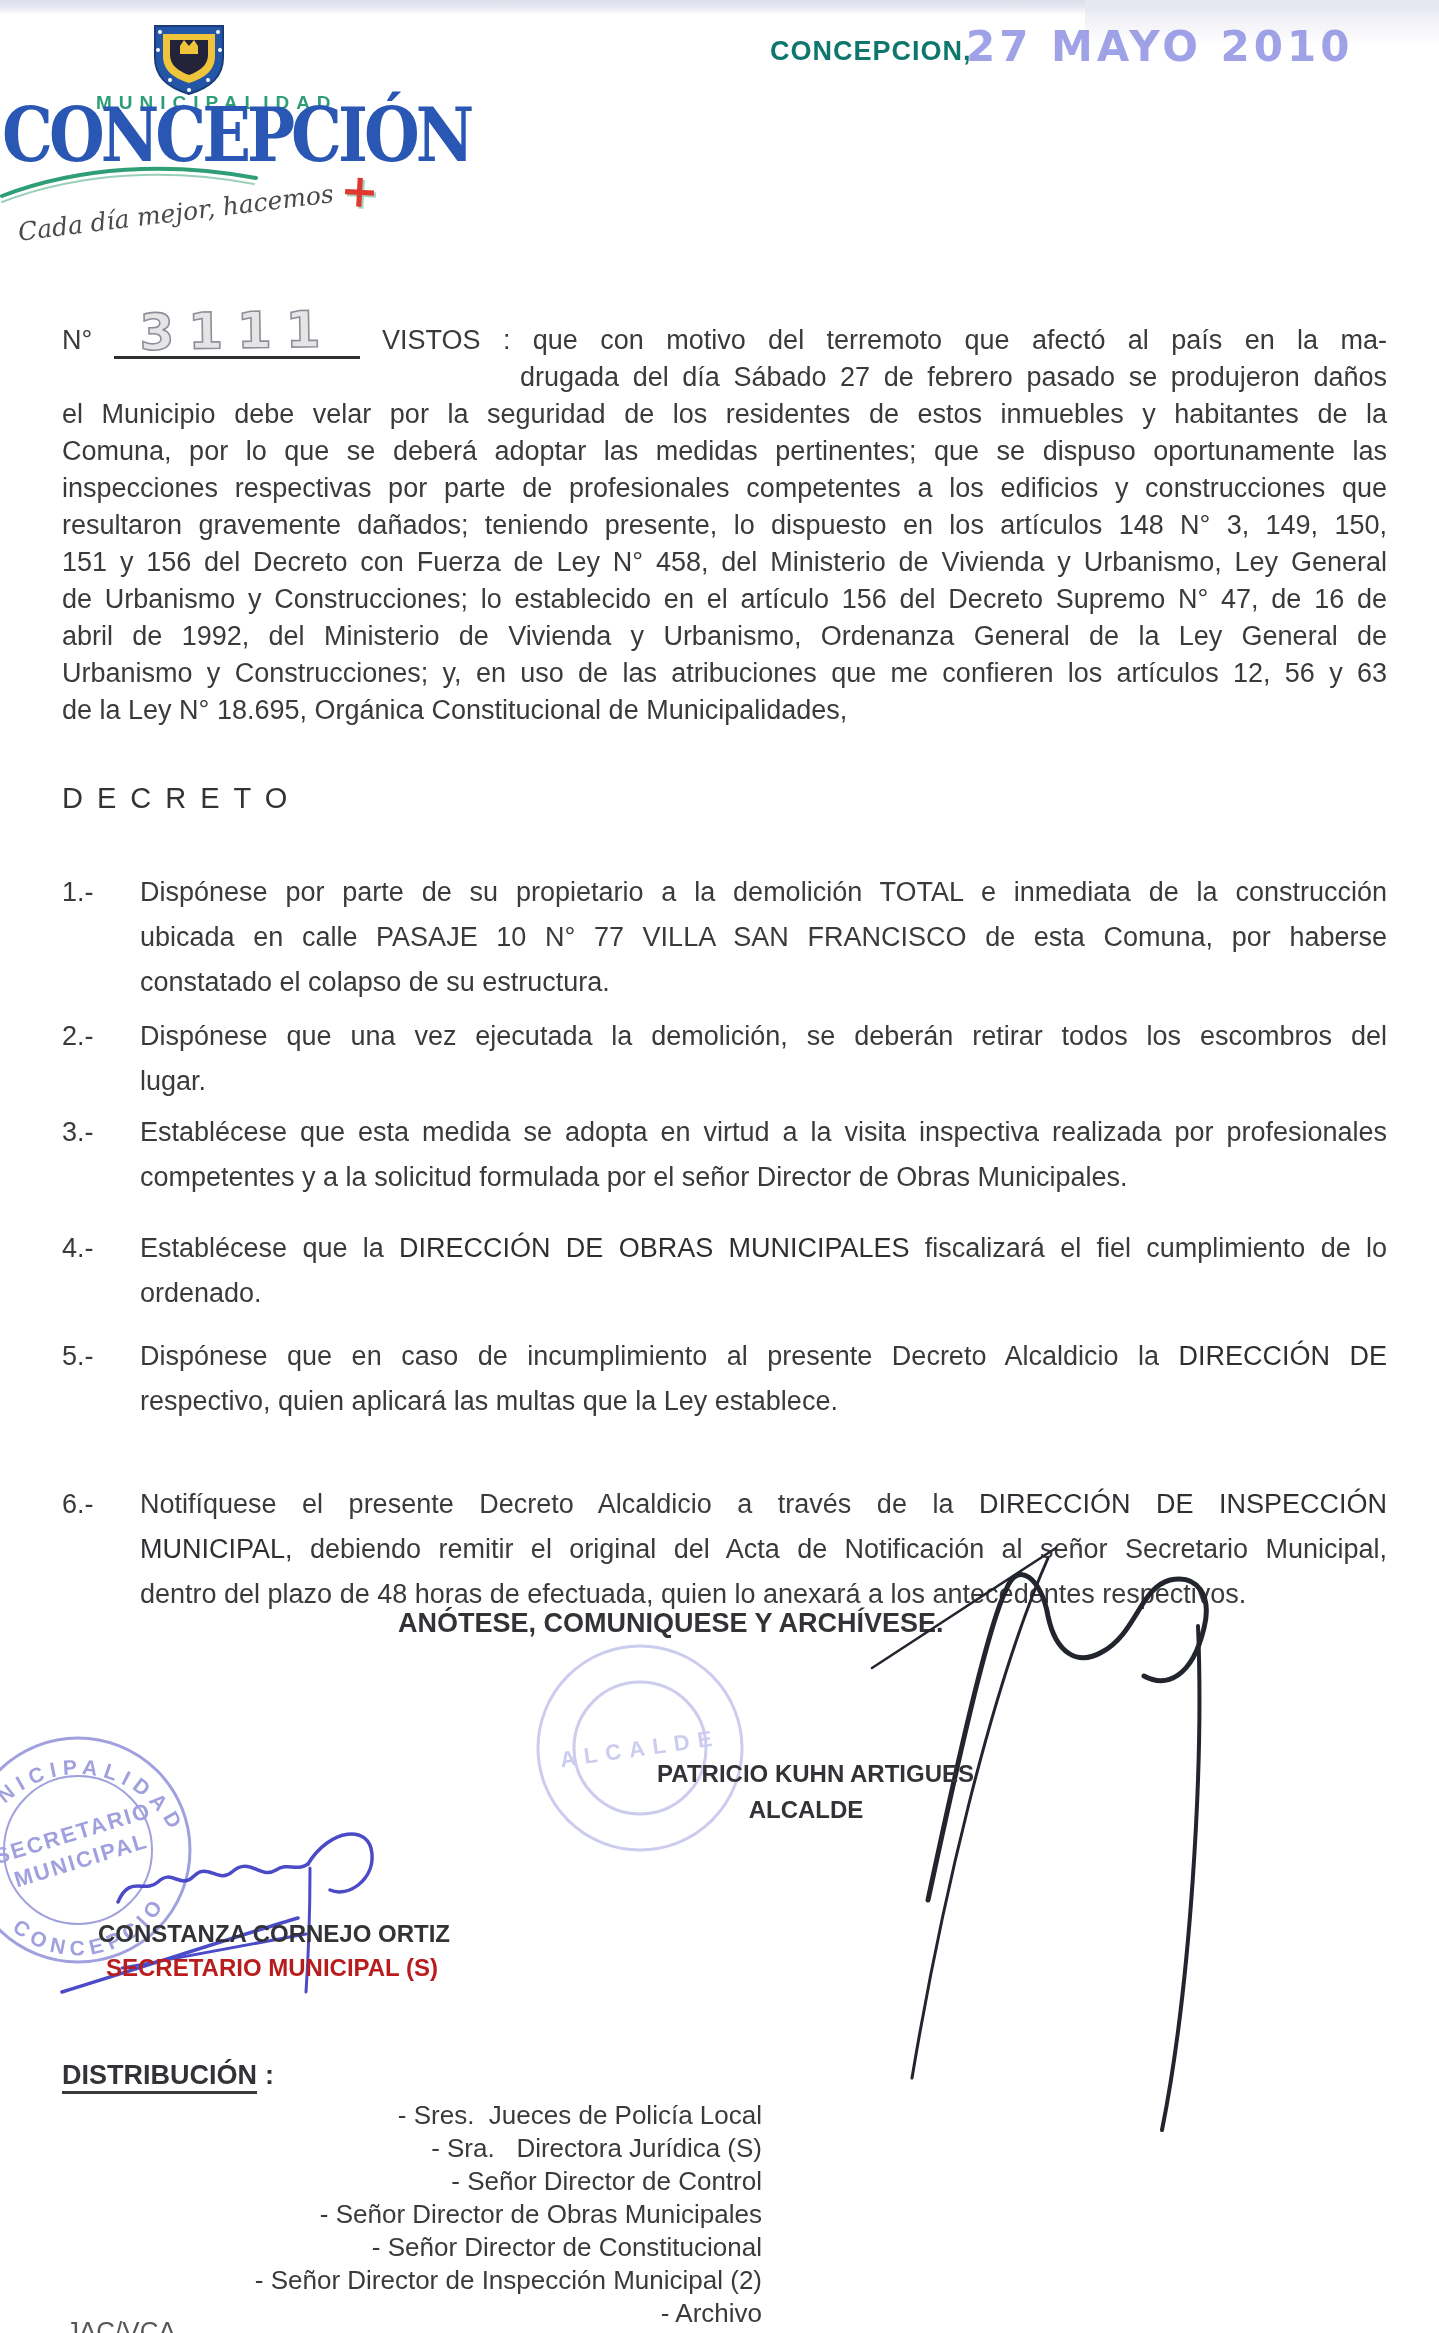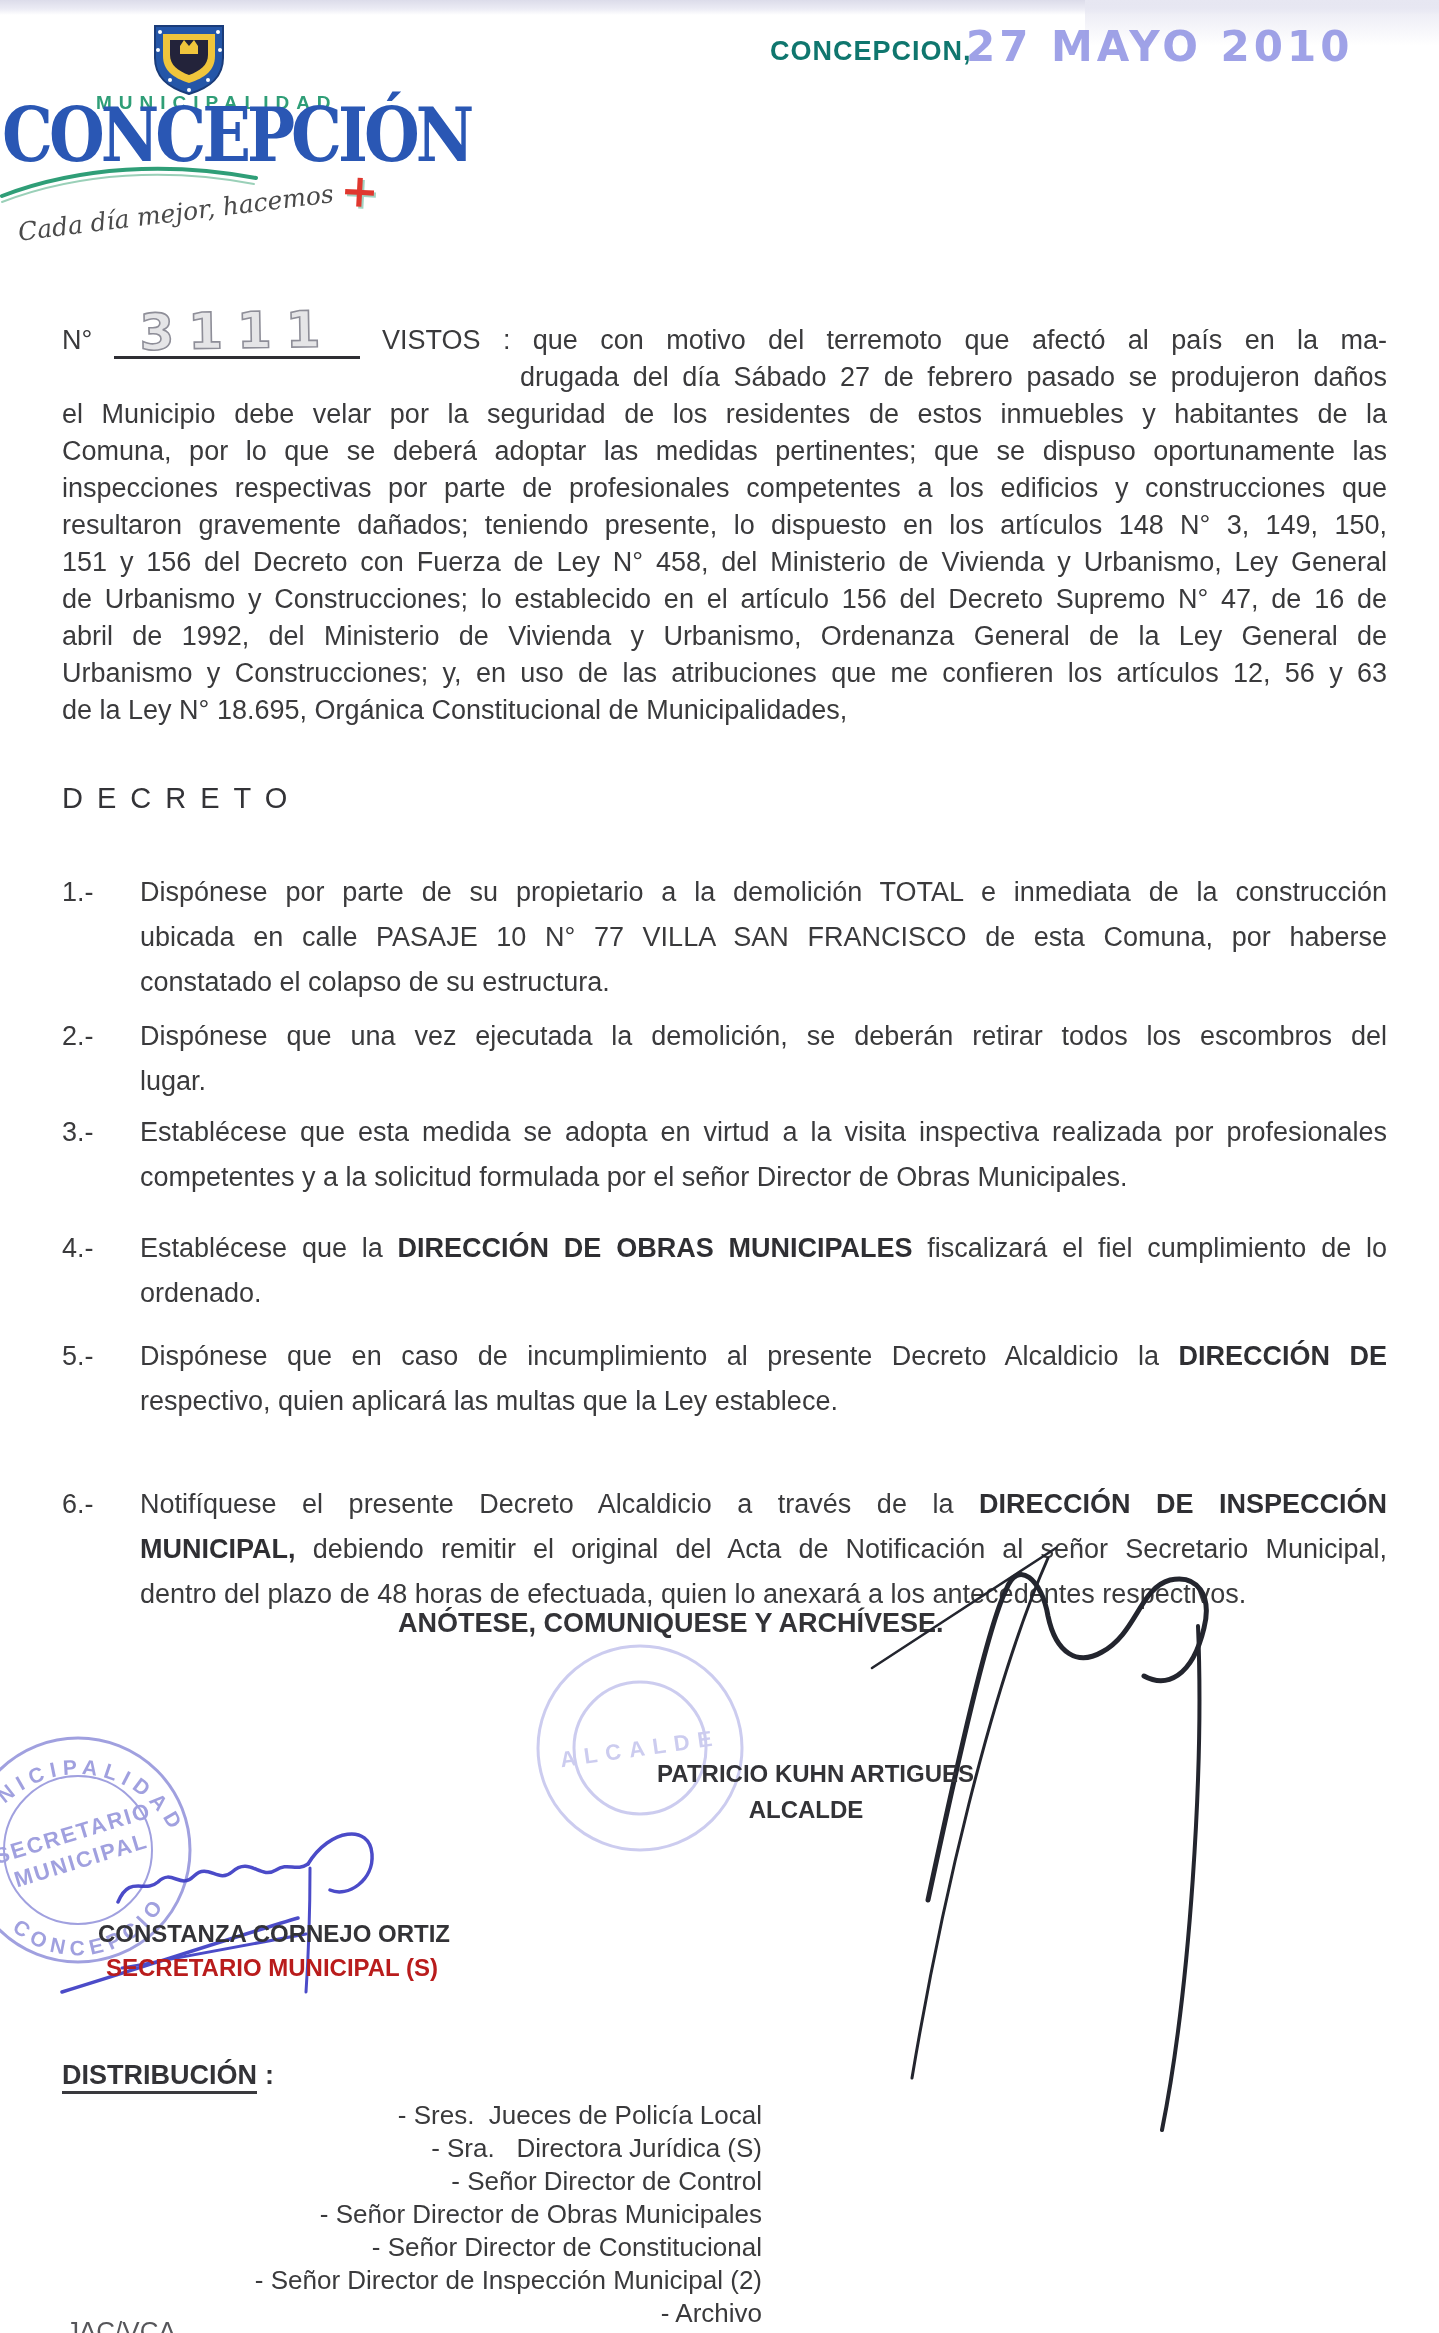--- a/index.html
+++ b/index.html
@@ -36,21 +36,21 @@
   .nstamp{position:absolute;left:50%;bottom:-4px;transform:translateX(-50%) rotate(-1deg);
           font-family:"DejaVu Sans",sans-serif;font-size:50px;font-weight:700;letter-spacing:14px;
           color:rgba(150,150,160,.25);-webkit-text-stroke:1.6px #8e8e98;white-space:nowrap;}
   .num-row .tline{flex:1;}
   .decreto{position:absolute;left:62px;top:782px;width:1325px;text-align:left;font-size:29px;
            letter-spacing:14px;color:#333337;}
   .ditem{position:absolute;left:62px;width:1325px;display:flex;}
   .dnum{width:78px;font-size:27px;line-height:45px;flex:none;}
   .dbody{flex:1;}
   .dbody .tline{line-height:45px;}
-  .bseg{font-weight:700;color:#2f2f33;}
+  .bseg{font-weight:400;color:#2f2f33;}
   [data-name="decree-items"] .ditem:nth-child(1){top:870px;}
   [data-name="decree-items"] .ditem:nth-child(2){top:1014px;}
   [data-name="decree-items"] .ditem:nth-child(3){top:1110px;}
   [data-name="decree-items"] .ditem:nth-child(4){top:1226px;}
   [data-name="decree-items"] .ditem:nth-child(5){top:1334px;}
   [data-name="decree-items"] .ditem:nth-child(6){top:1482px;}
   .closing{position:absolute;left:398px;top:1608px;font-size:27px;font-weight:700;color:#333337;white-space:nowrap;}
   
   .stamp-left{position:absolute;left:-72px;top:1700px;opacity:.82;}
   .stamp-alc{position:absolute;left:520px;top:1628px;opacity:.5;}

